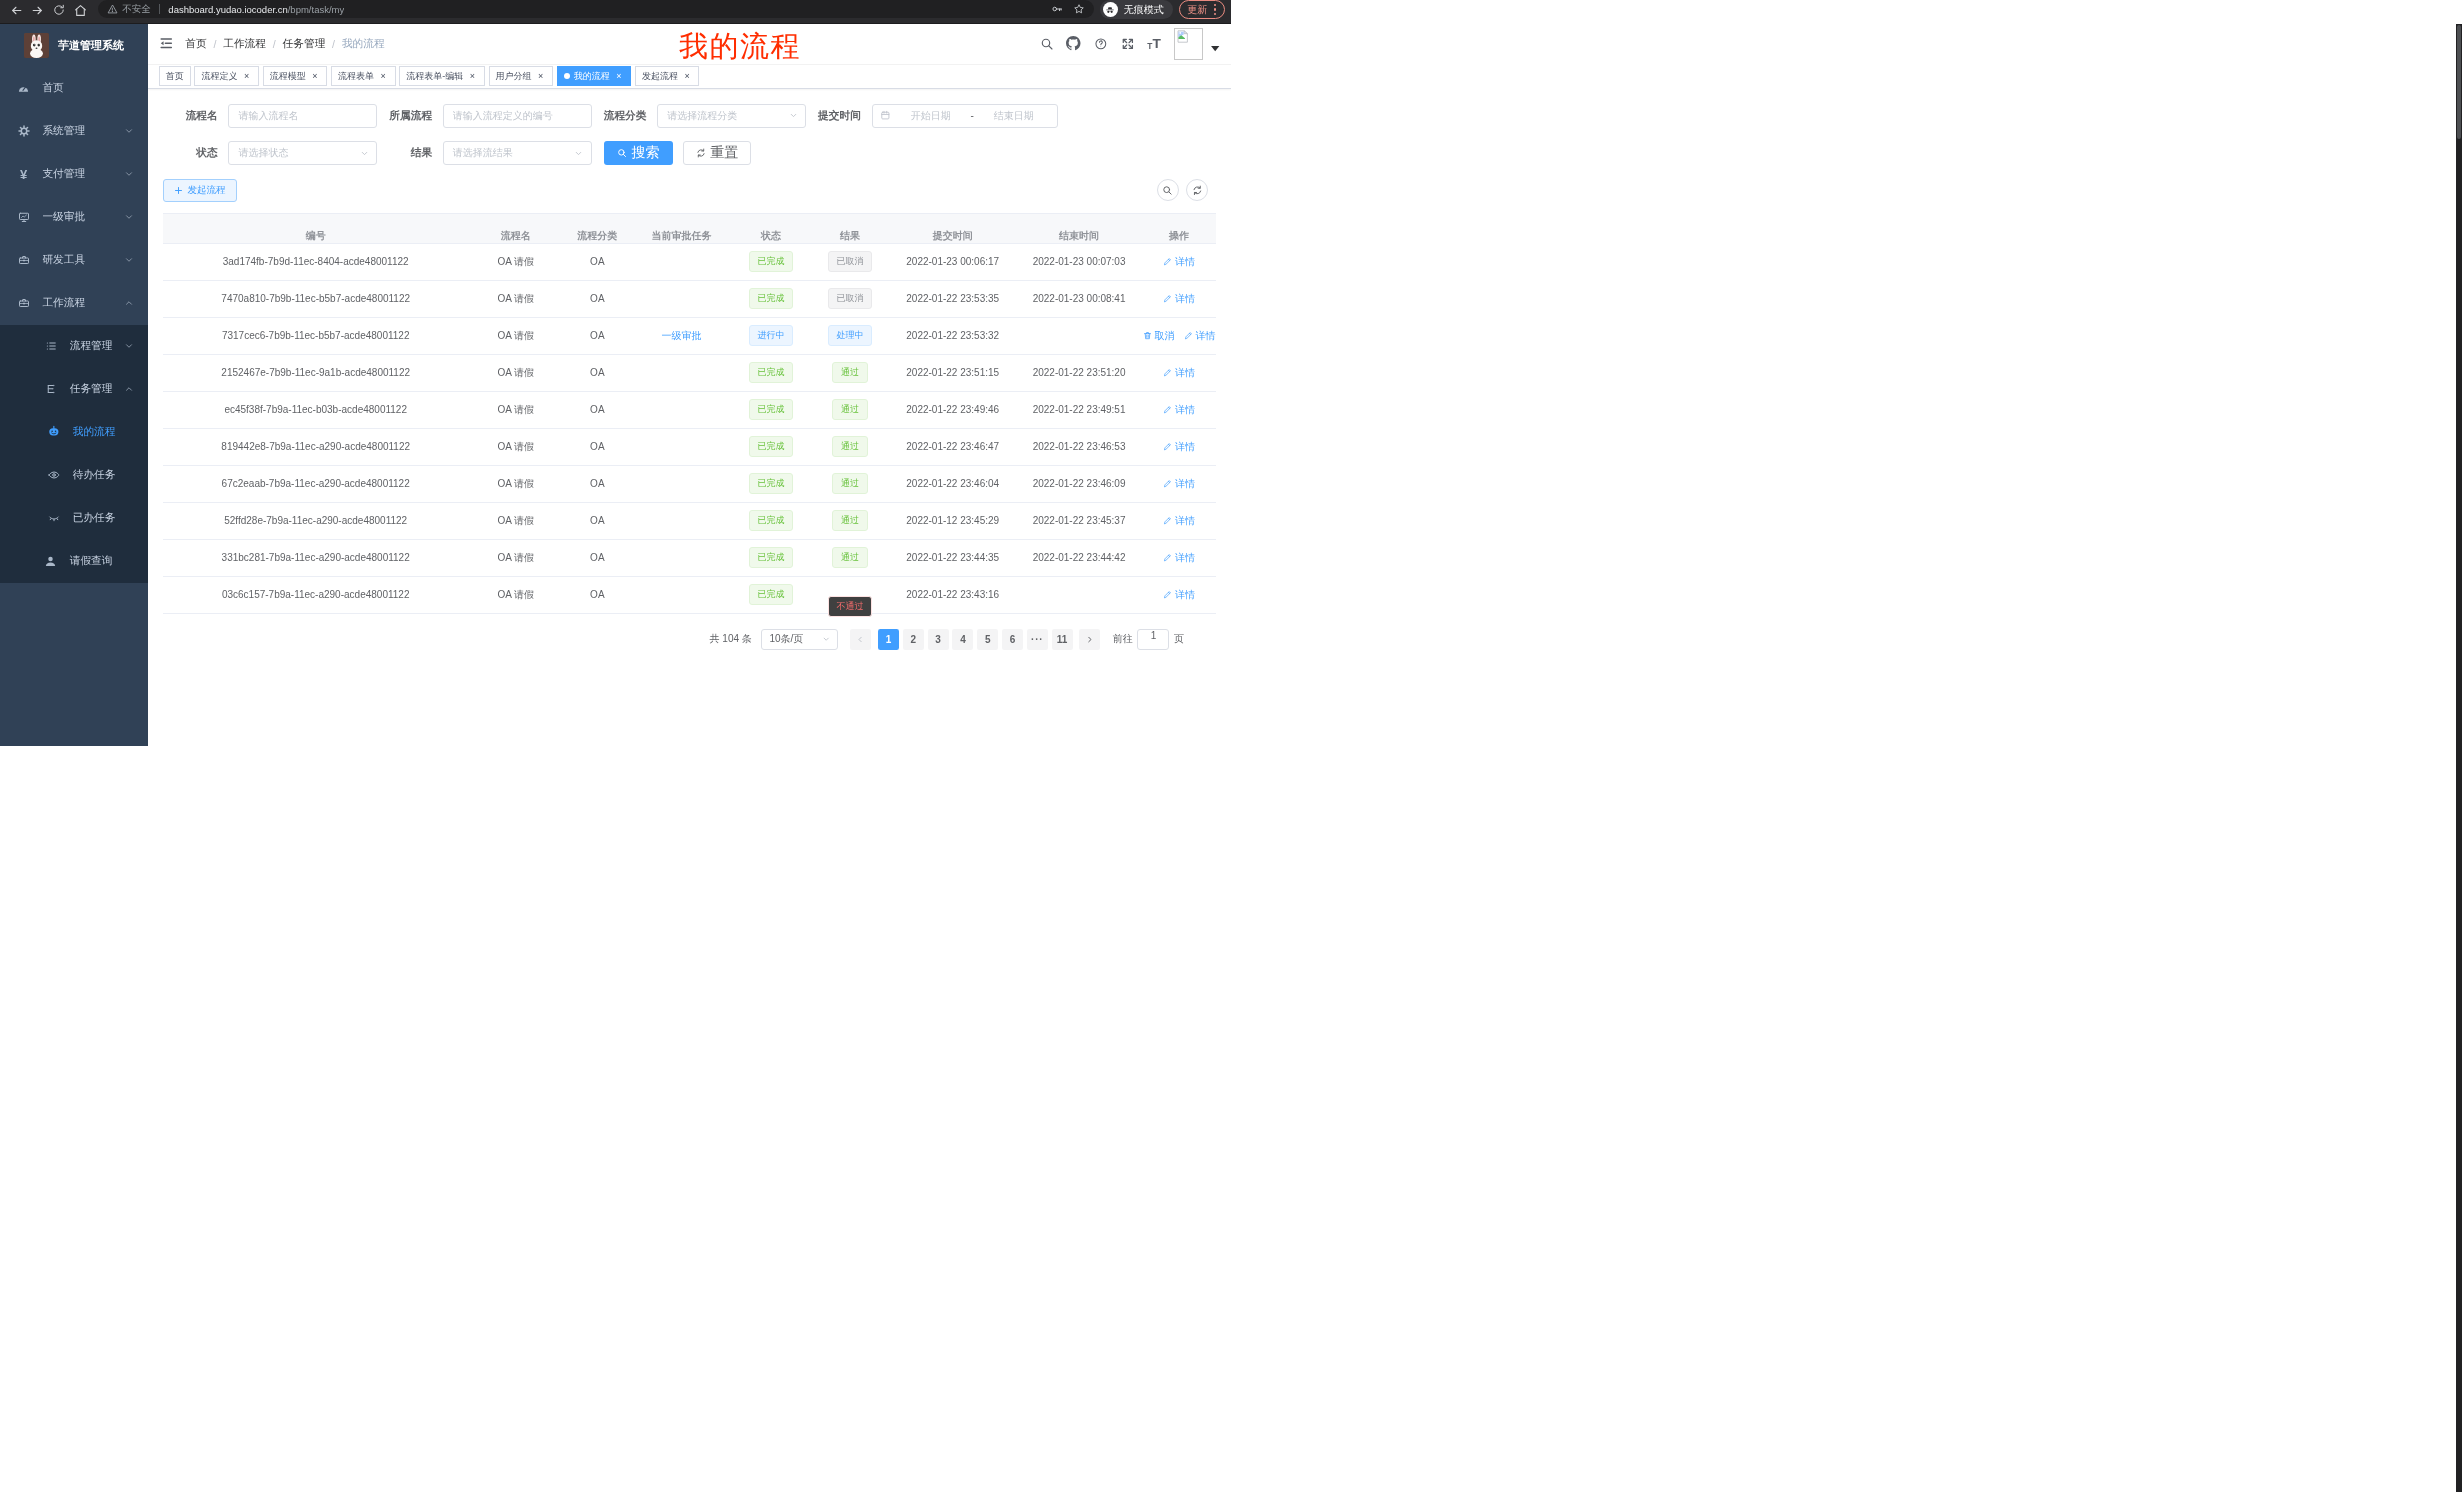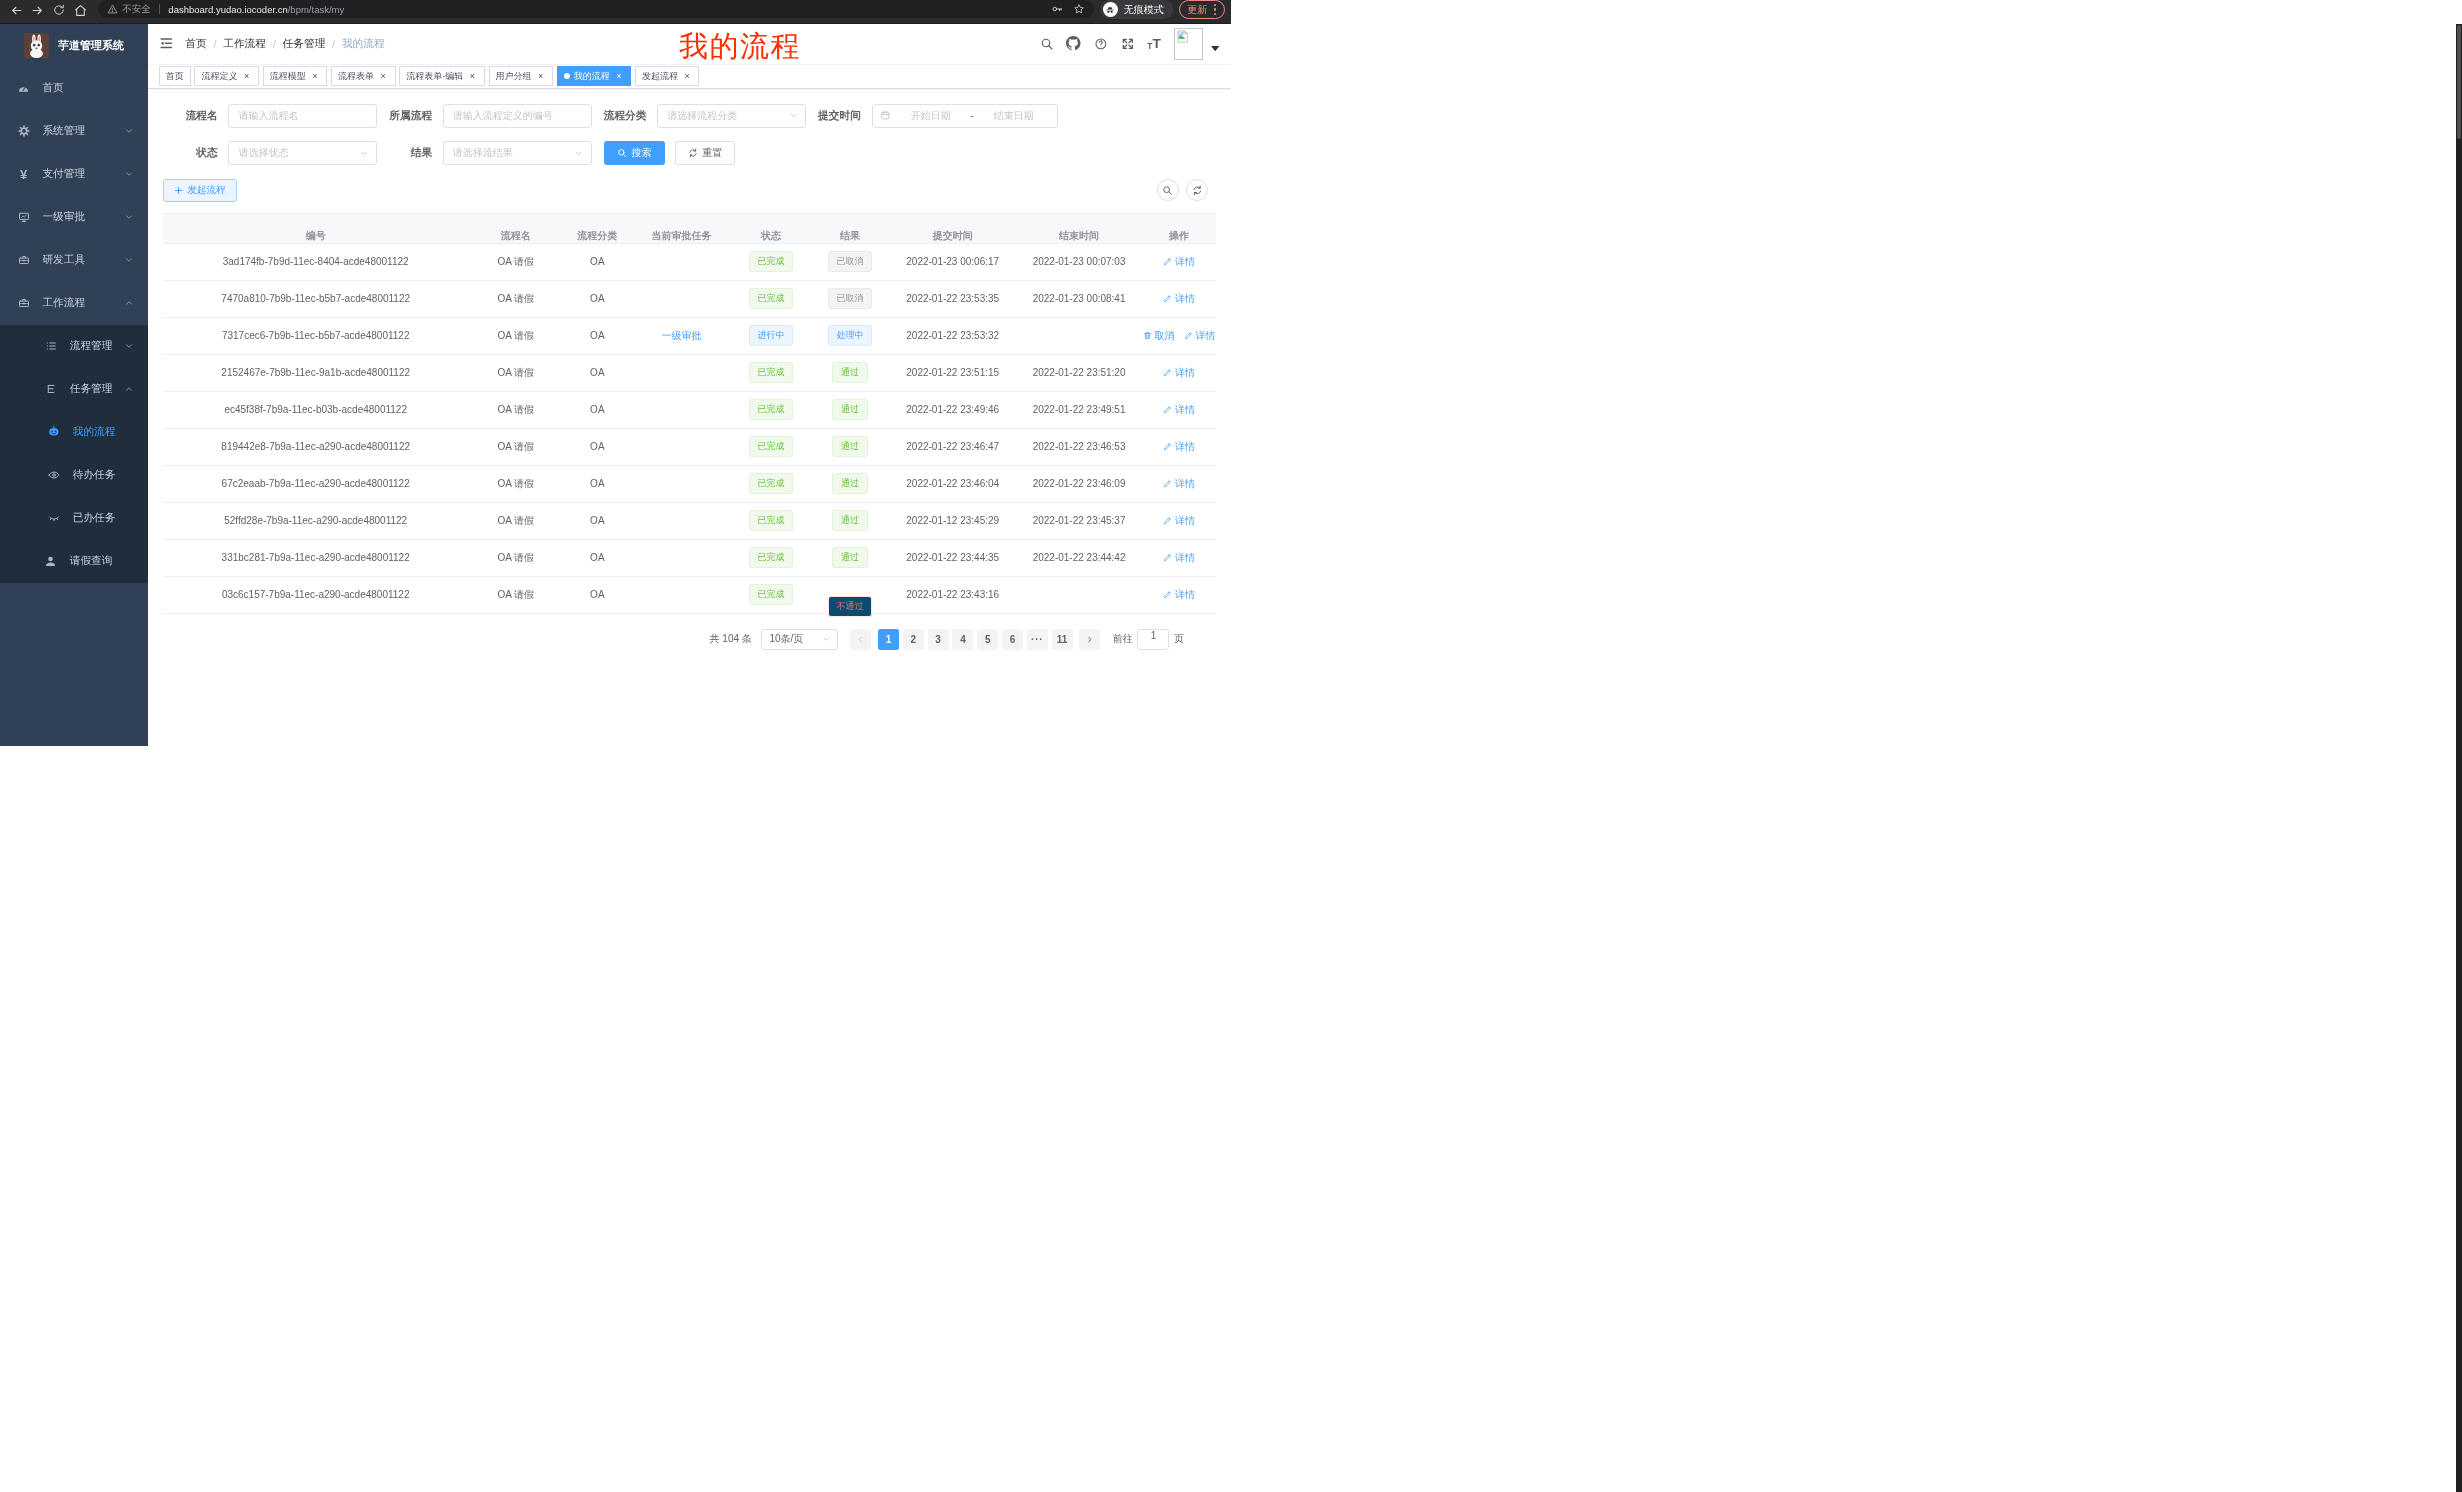--- a/index.html
+++ b/index.html
@@ -69,40 +69,40 @@
   .f-label { width:44px; text-align:right; font-size:10.7px; font-weight:bold; color:#606266; margin-right:10.7px; flex-shrink:0; white-space:nowrap;}
   .f-input, .f-select, .f-daterange { height:24px; border:0.8px solid #dcdfe6; border-radius:3px; background:#fff; display:flex; align-items:center; font-size:10px; color:#606266;}
   .f-input { width:149px; padding:0 9px; }
   input { border:none; outline:none; width:100%; font-size:10px; color:#606266; font-family:inherit; background:transparent;}
   input::placeholder { color:#bfc4cc; }
   .f-select { width:149px; padding:0 7.6px 0 9px; justify-content:space-between; cursor:pointer;}
   .placeholder { color:#bfc4cc; }
   .f-daterange { width:186px; padding:0 7.6px; gap:4.6px; color:#bfc4cc; cursor:pointer;}
   .f-daterange .d-part { flex:1; text-align:center; }
   .f-daterange .d-sep { color:#606266; }
-  .btn { height:24px; border-radius:3px; font-size:10px; display:inline-flex; align-items:center; justify-content:center; gap:4.6px; padding:0 12px; cursor:pointer; border:0.8px solid transparent; white-space:nowrap;}
+  .btn { height:24px; border-radius:3px; font-size:14px; display:inline-flex; align-items:center; justify-content:center; gap:4.6px; padding:0 12px; cursor:pointer; border:0.8px solid transparent; white-space:nowrap;}
   .btn-primary { background:#409eff; color:#fff; }
   .btn-default { background:#fff; border-color:#dcdfe6; color:#606266; }
   .btn-plain { background:#ecf5ff; border-color:#a3d0fd; color:#409eff; height:23px; padding:0 10px; font-size:9.5px;}
   .toolbar-row { display:flex; align-items:center; margin:1.5px 0 10.7px; }
   .circle-btns { margin-left:auto; display:flex; gap:7.6px; margin-right:7.6px;}
   .circle-btn { width:22px; height:22px; border-radius:50%; border:0.8px solid #dcdfe6; background:#fff; color:#606266; display:flex; align-items:center; justify-content:center; cursor:pointer;}
 
   
   .tbl { width:100%; border-top:0.8px solid #ebeef5; }
   .tr { display:flex; align-items:center; border-bottom:0.8px solid #ebeef5; width:100%;}
   .tr.head { background:#f7f8fa; height:30px;align-items:flex-end; }
   .tr.body-row { height:37px; background:#fff; }
   .cell { display:flex; align-items:center; justify-content:center; text-align:center; font-size:10px; color:#606266; padding:0 3px; overflow:hidden; white-space:nowrap;}
   .tr.head .cell { color:#909399; font-weight:bold; }
   .tag { display:inline-flex; align-items:center; height:21px; padding:0 7.6px; border-radius:3px; font-size:9px; border:0.8px solid;}
   .tag.success { color:#67c23a; background:#f0f9eb; border-color:#e1f3d8;}
   .tag.info    { color:#909399; background:#f4f4f5; border-color:#e9e9eb;}
   .tag.primary { color:#409eff; background:#ecf5ff; border-color:#d9ecff;}
-  .tag.danger  { color:#f56c6c; background:#0c4a6e; border-color:#fde2e2;margin-top:24px;}
+  .tag.danger  { color:#f56c6c; background:#404040; border-color:#fde2e2;margin-top:24px;}
   .link { color:#409eff; display:inline-flex; align-items:center; gap:3px; cursor:pointer; font-size:10px; white-space:nowrap;}
   .actions { display:flex; gap:9px; justify-content:center;}
 
   
   .pagination { display:flex; align-items:center; justify-content:flex-end; margin-top:15px; padding-right:32px; font-size:10px; color:#606266; gap:3px;}
   .total-label { margin-right:6px; }
   .page-size-select { width:77px; height:21px; border:0.8px solid #dcdfe6; border-radius:3px; background:#fff; display:flex; align-items:center; justify-content:space-between; padding:0 6px 0 7.6px; margin-right:7.6px; cursor:pointer; color:#606266;}
   .page-btn { min-width:21px; height:21px; border-radius:2.3px; background:#f4f4f5; color:#606266; font-weight:bold; display:flex; align-items:center; justify-content:center; margin:0 1.9px; cursor:pointer; padding:0 3px;}
   .page-btn.active { background:#409eff; color:#fff; }
   .page-btn.disabled { color:#c0c4cc; }

